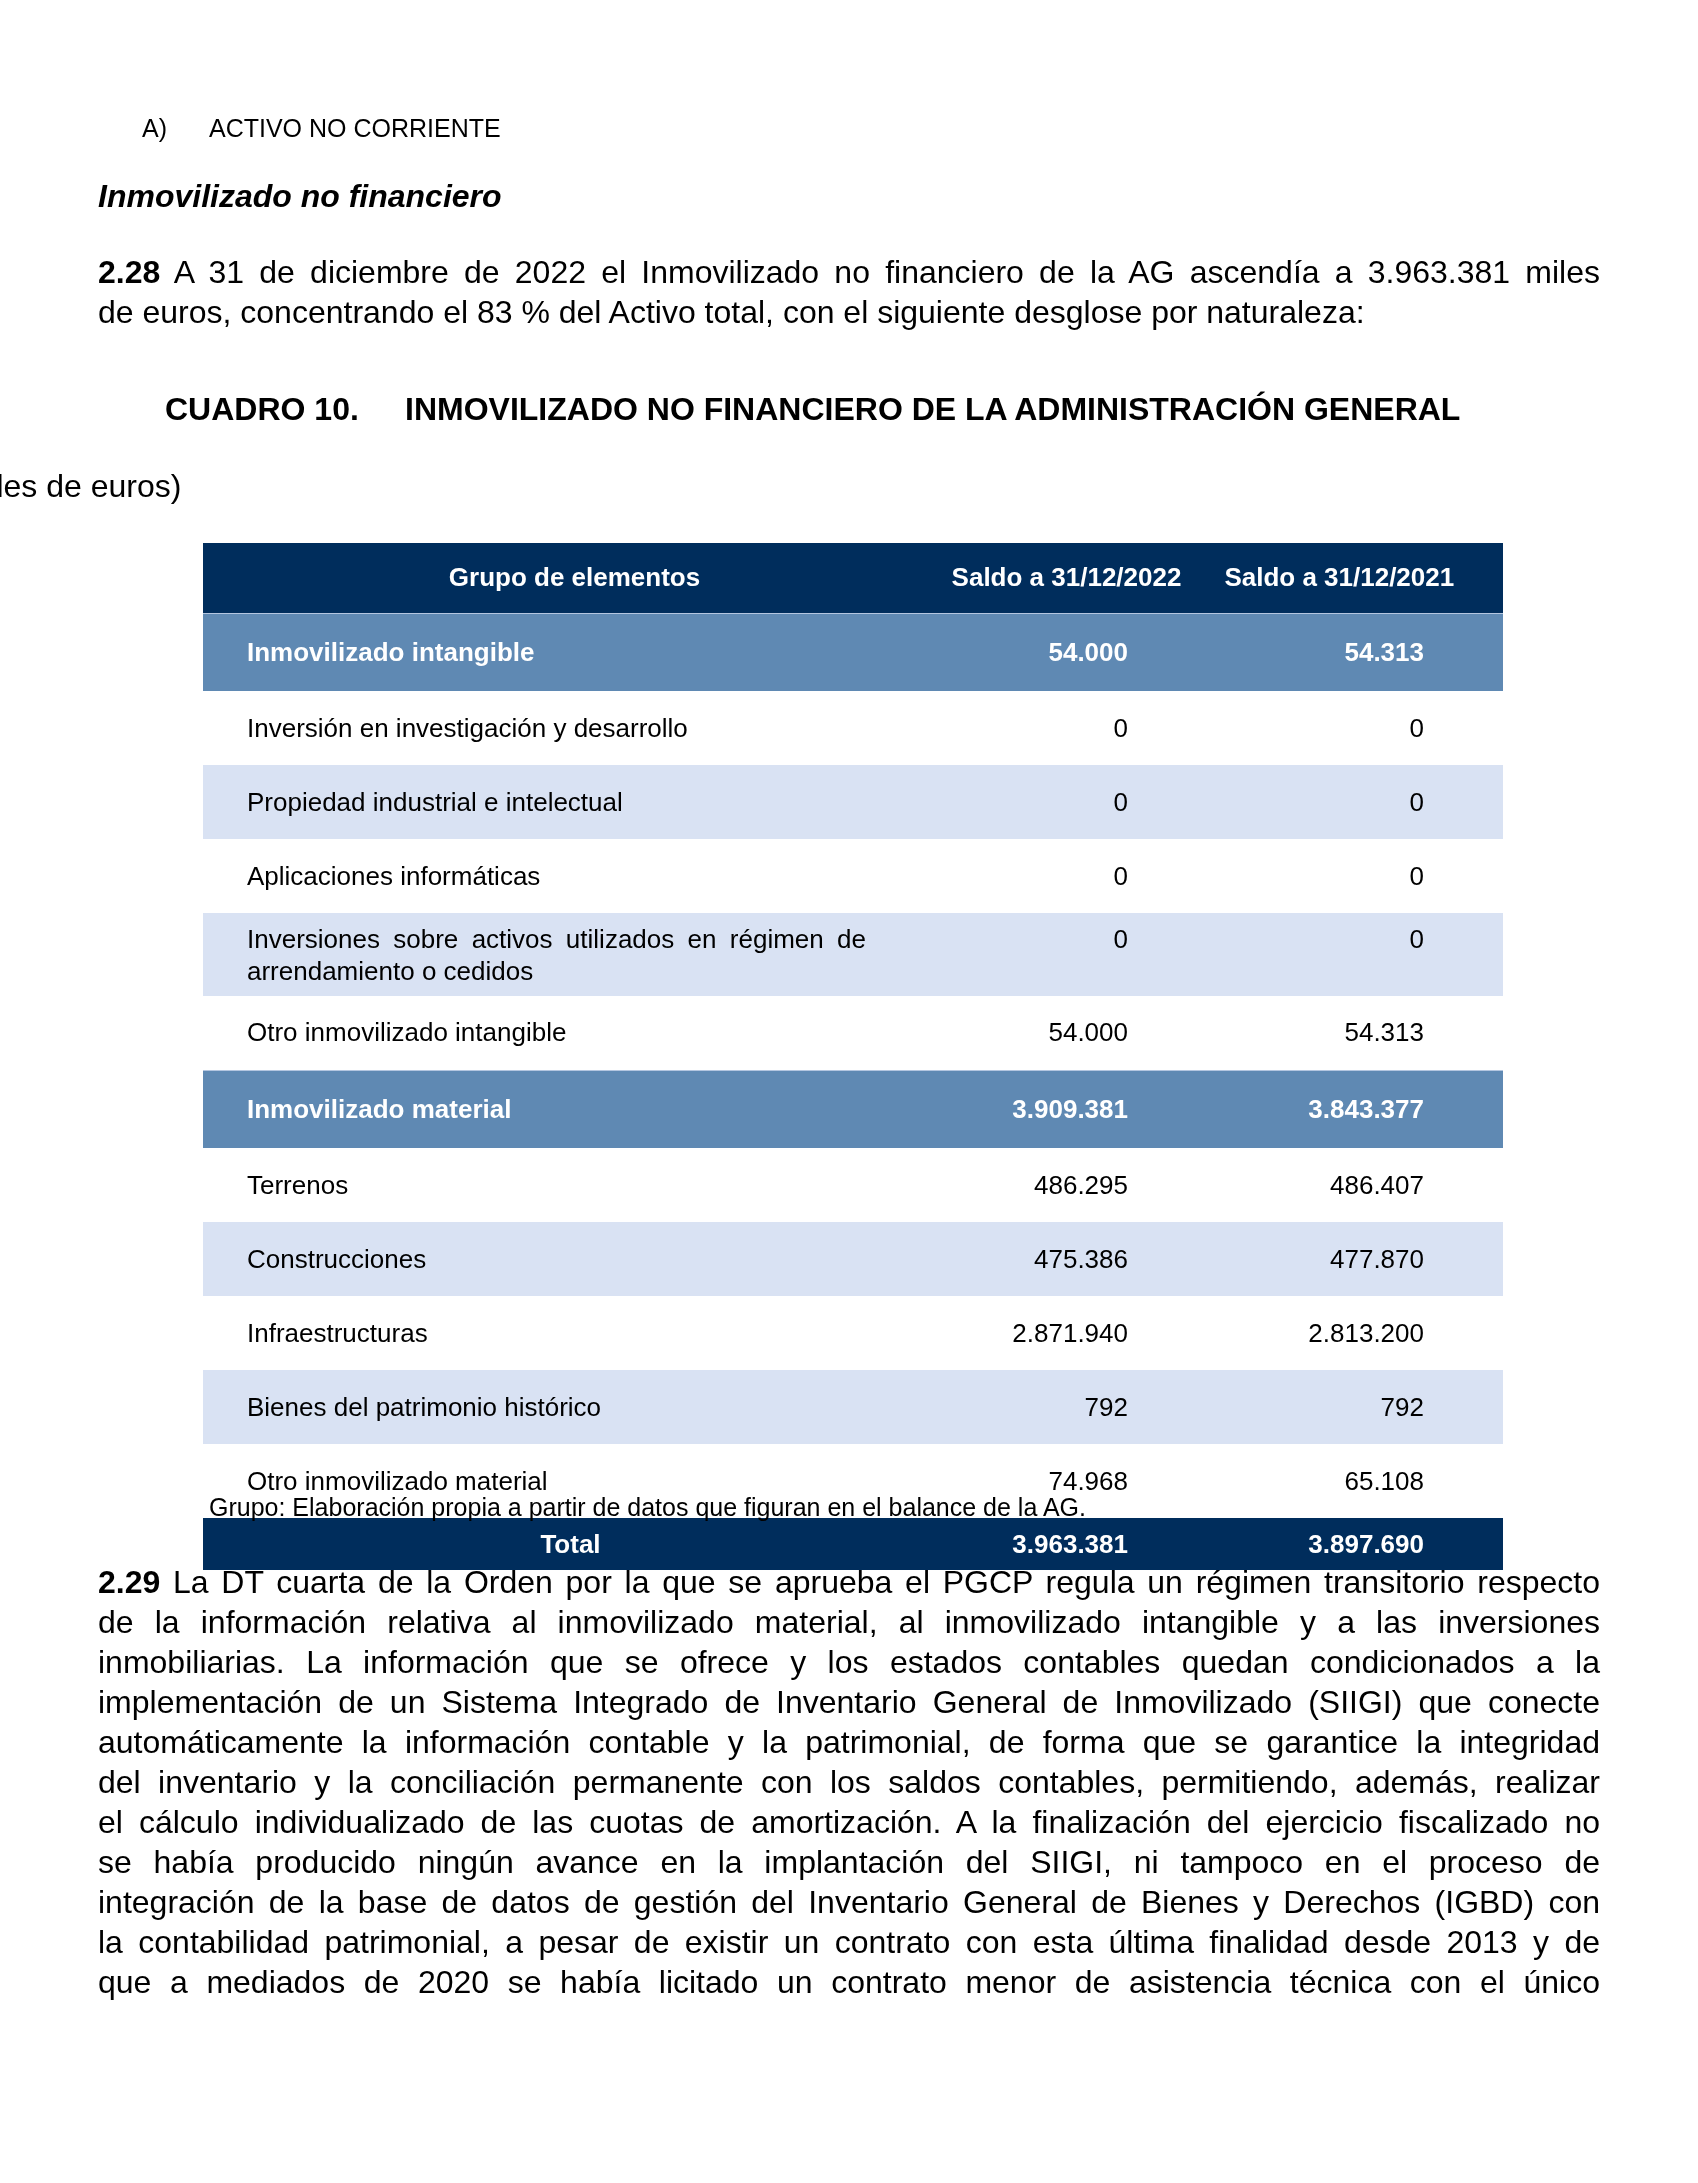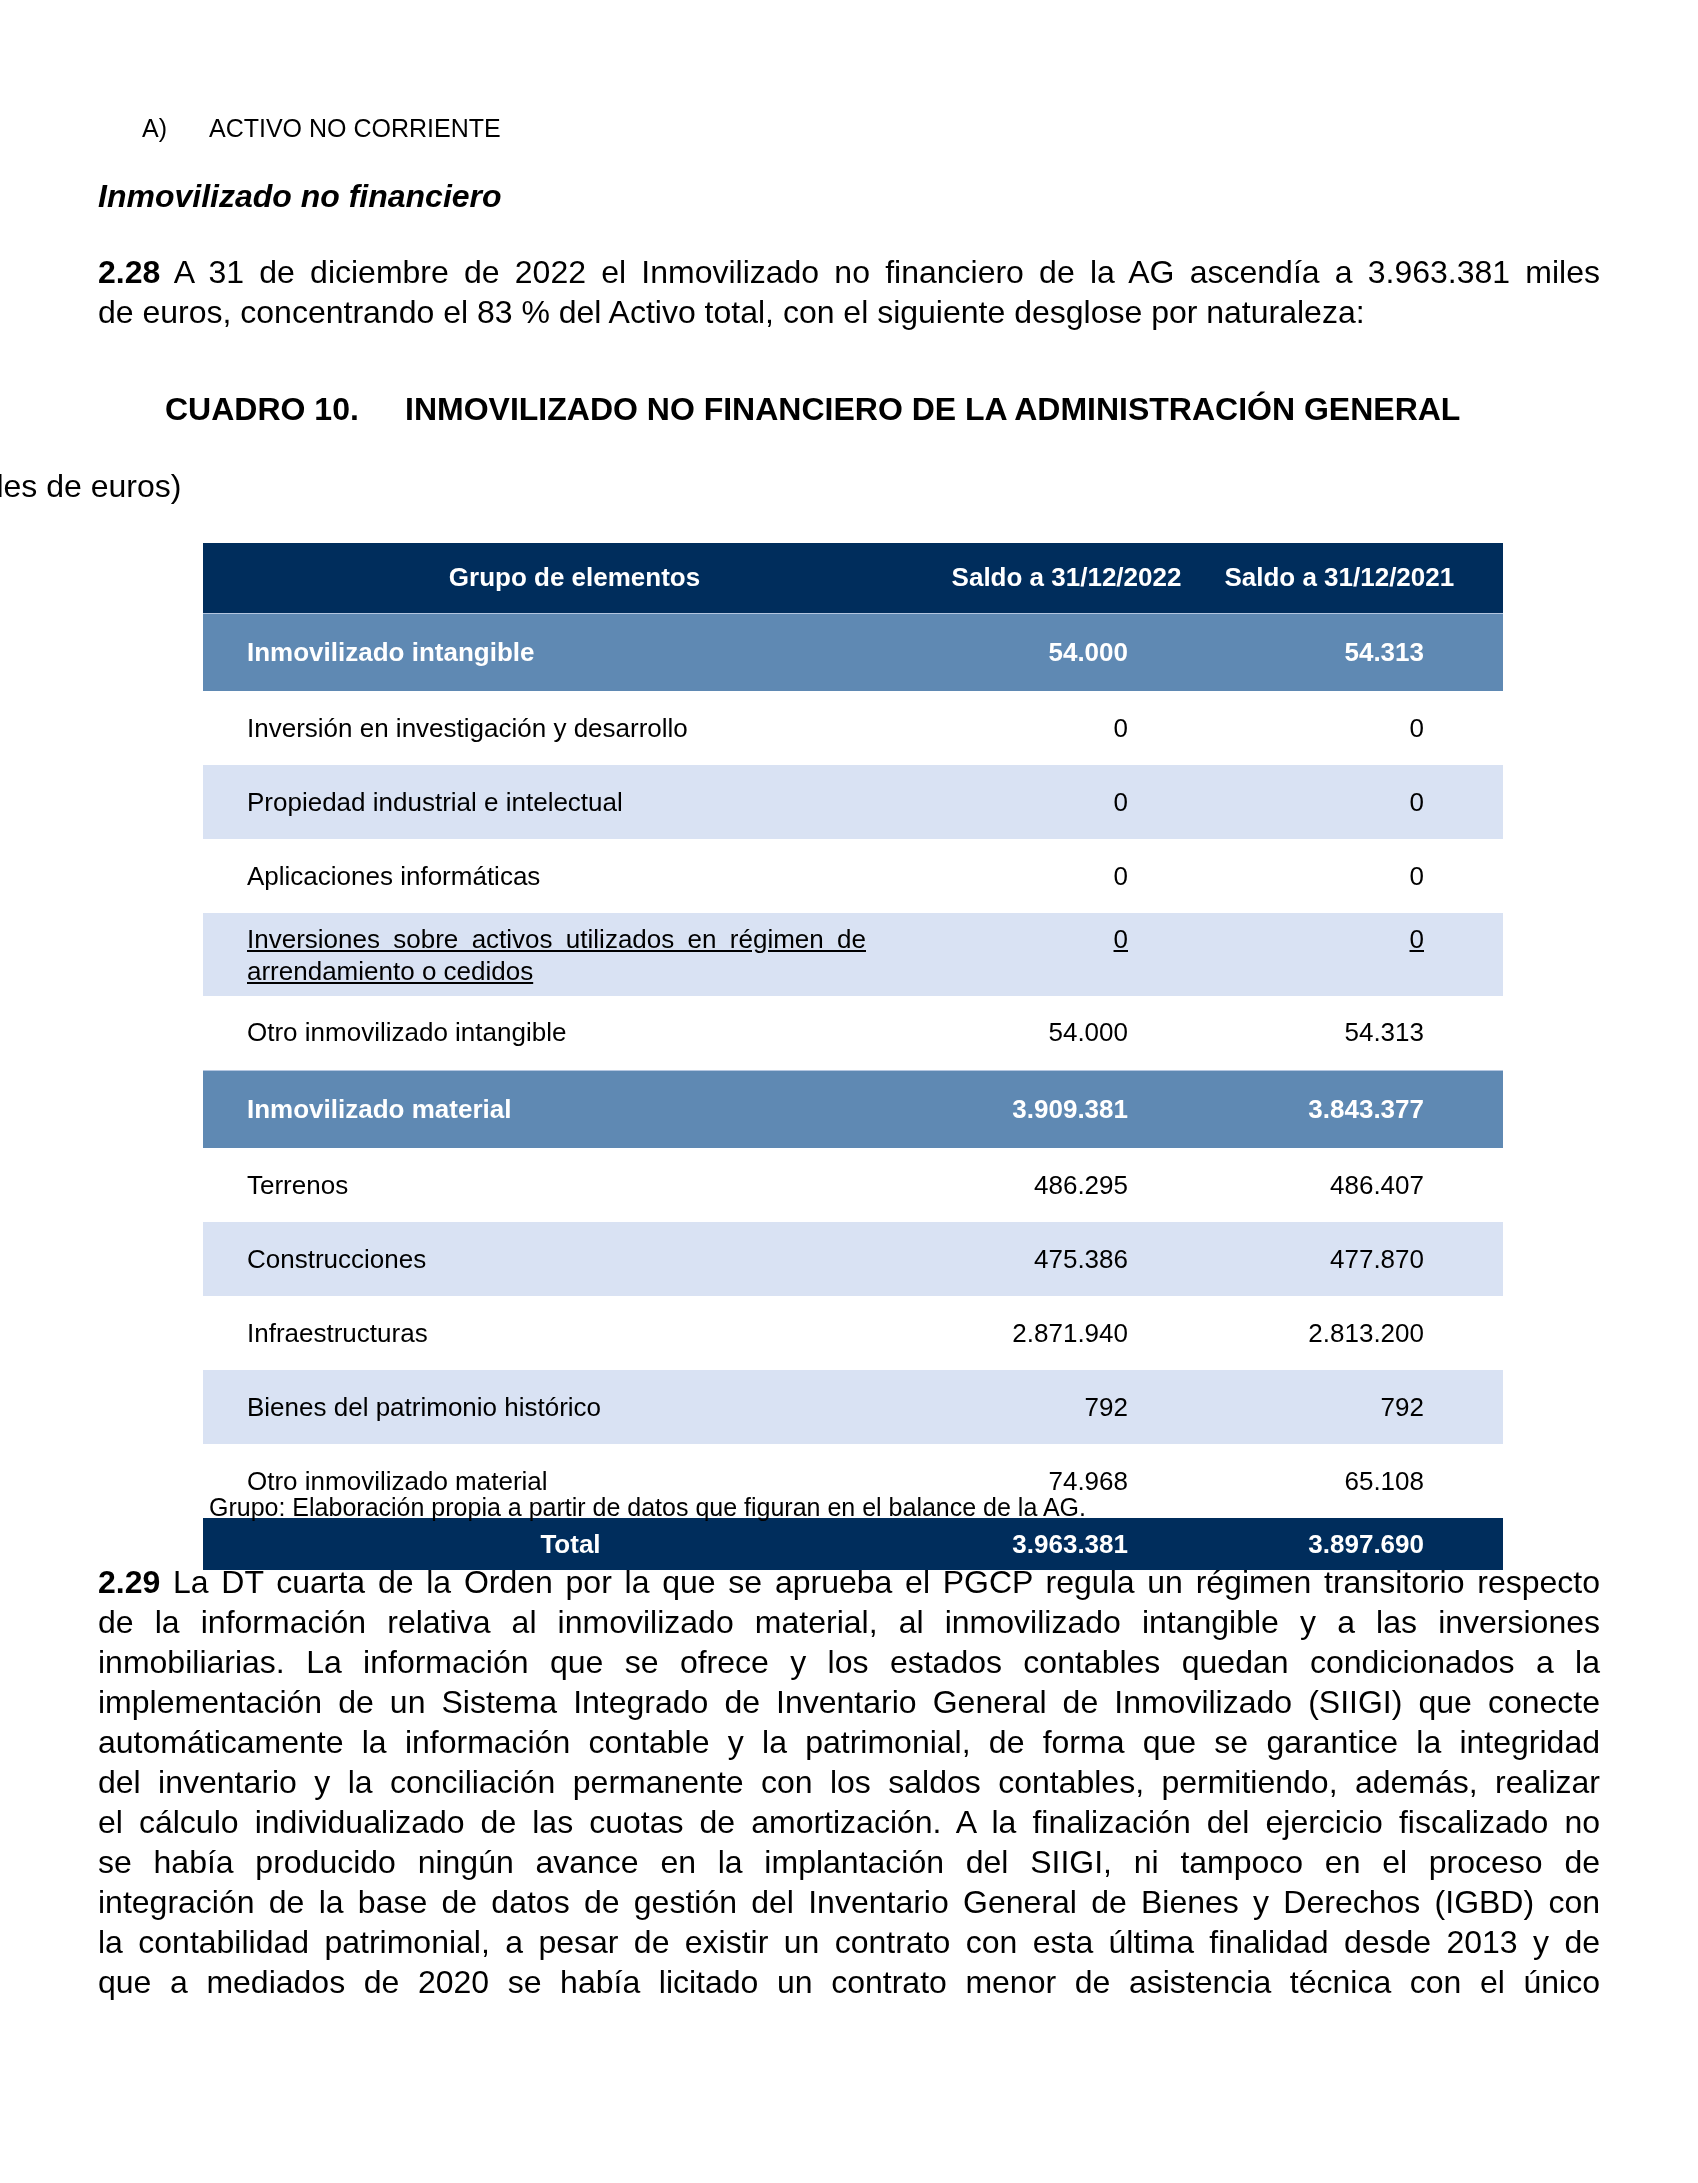--- a/index.html
+++ b/index.html
@@ -31,21 +31,21 @@
   table.cuadro td, table.cuadro th { padding: 0; vertical-align: middle; }
   tr.hdr { background: #002d5c; color: #fff; height: 70px; }
   tr.hdr th { font-weight: bold; font-size: 26px; }
   tr.hdr th.g { text-align: center; padding-left: 8px; }
   tr.hdr th.s1 { text-align: left; padding-left: 13.6px; }
   tr.hdr th.s2 { text-align: left; padding-left: 6.4px; }
   tr.sub { background: #5f89b3; color: #fff; font-weight: bold; height: 78px; border-top: 0.8px solid #b4c6e0; }
   tr.row { height: 74px; }
   tr.row.alt { background: #d9e2f3; border-radius: 18px; }
   tr.row.tall { height: 83px; }
-  tr.row.tall td { vertical-align: top; padding-top: 11.2px; text-decoration: underline; }
+  tr.row.tall td { vertical-align: top; padding-top: 11.2px; }
   tr.row.tall td.lbl { line-height: 32px; padding-top: 9.6px; white-space: normal; text-align: justify; text-align-last: left; padding-right: 72px; }
   td.lbl { padding-left: 44px !important; }
   td.v1 { text-align: right; padding-right: 90px !important; }
   td.v2 { text-align: right; padding-right: 79px !important; }
   tr.tot { background: #002d5c; color: #fff; font-weight: bold; height: 52px; }
   tr.tot td.lbl { text-align: center; padding-left: 0 !important; padding-right: 0; }
   .fuente { left: 209px; top: 1491px; font-size: 25px; line-height: 32px; }
 </style>
 </head>
 <body>

